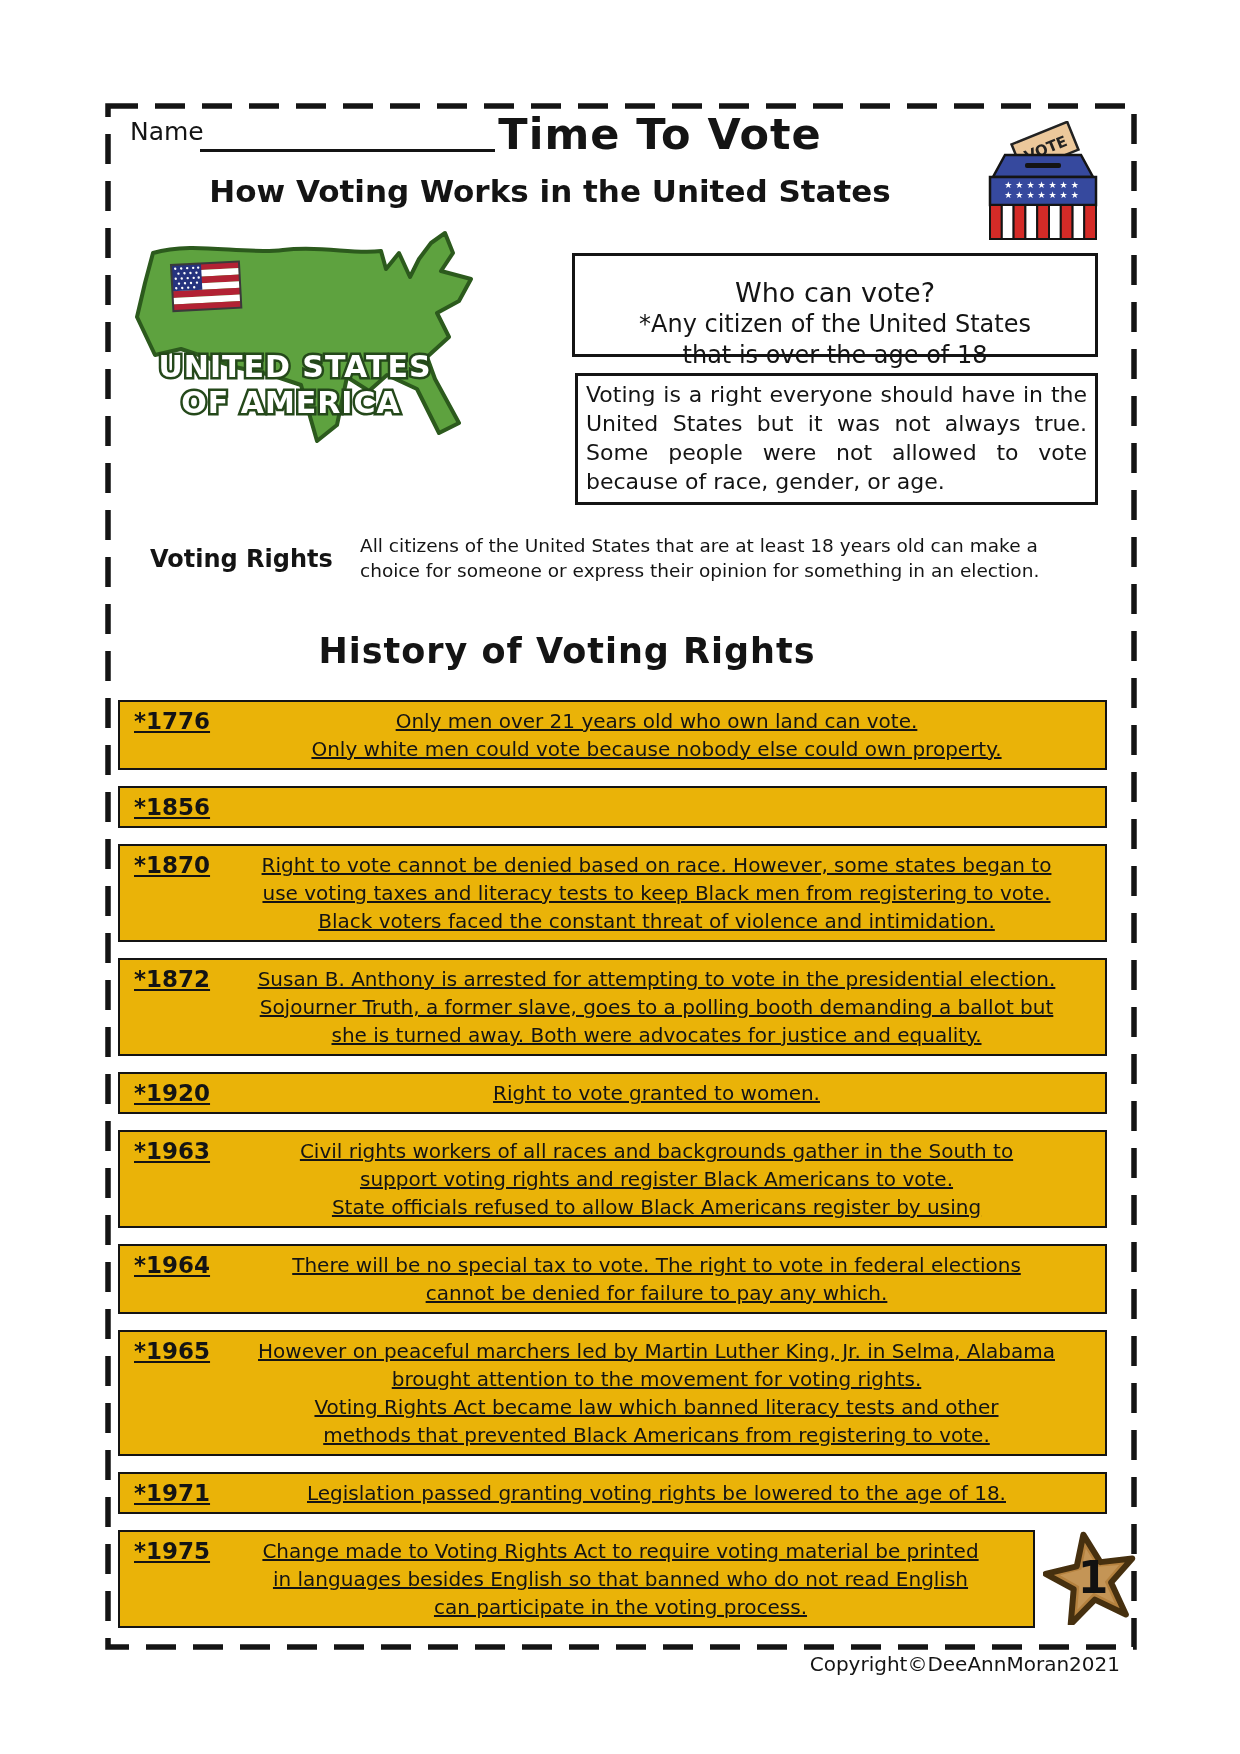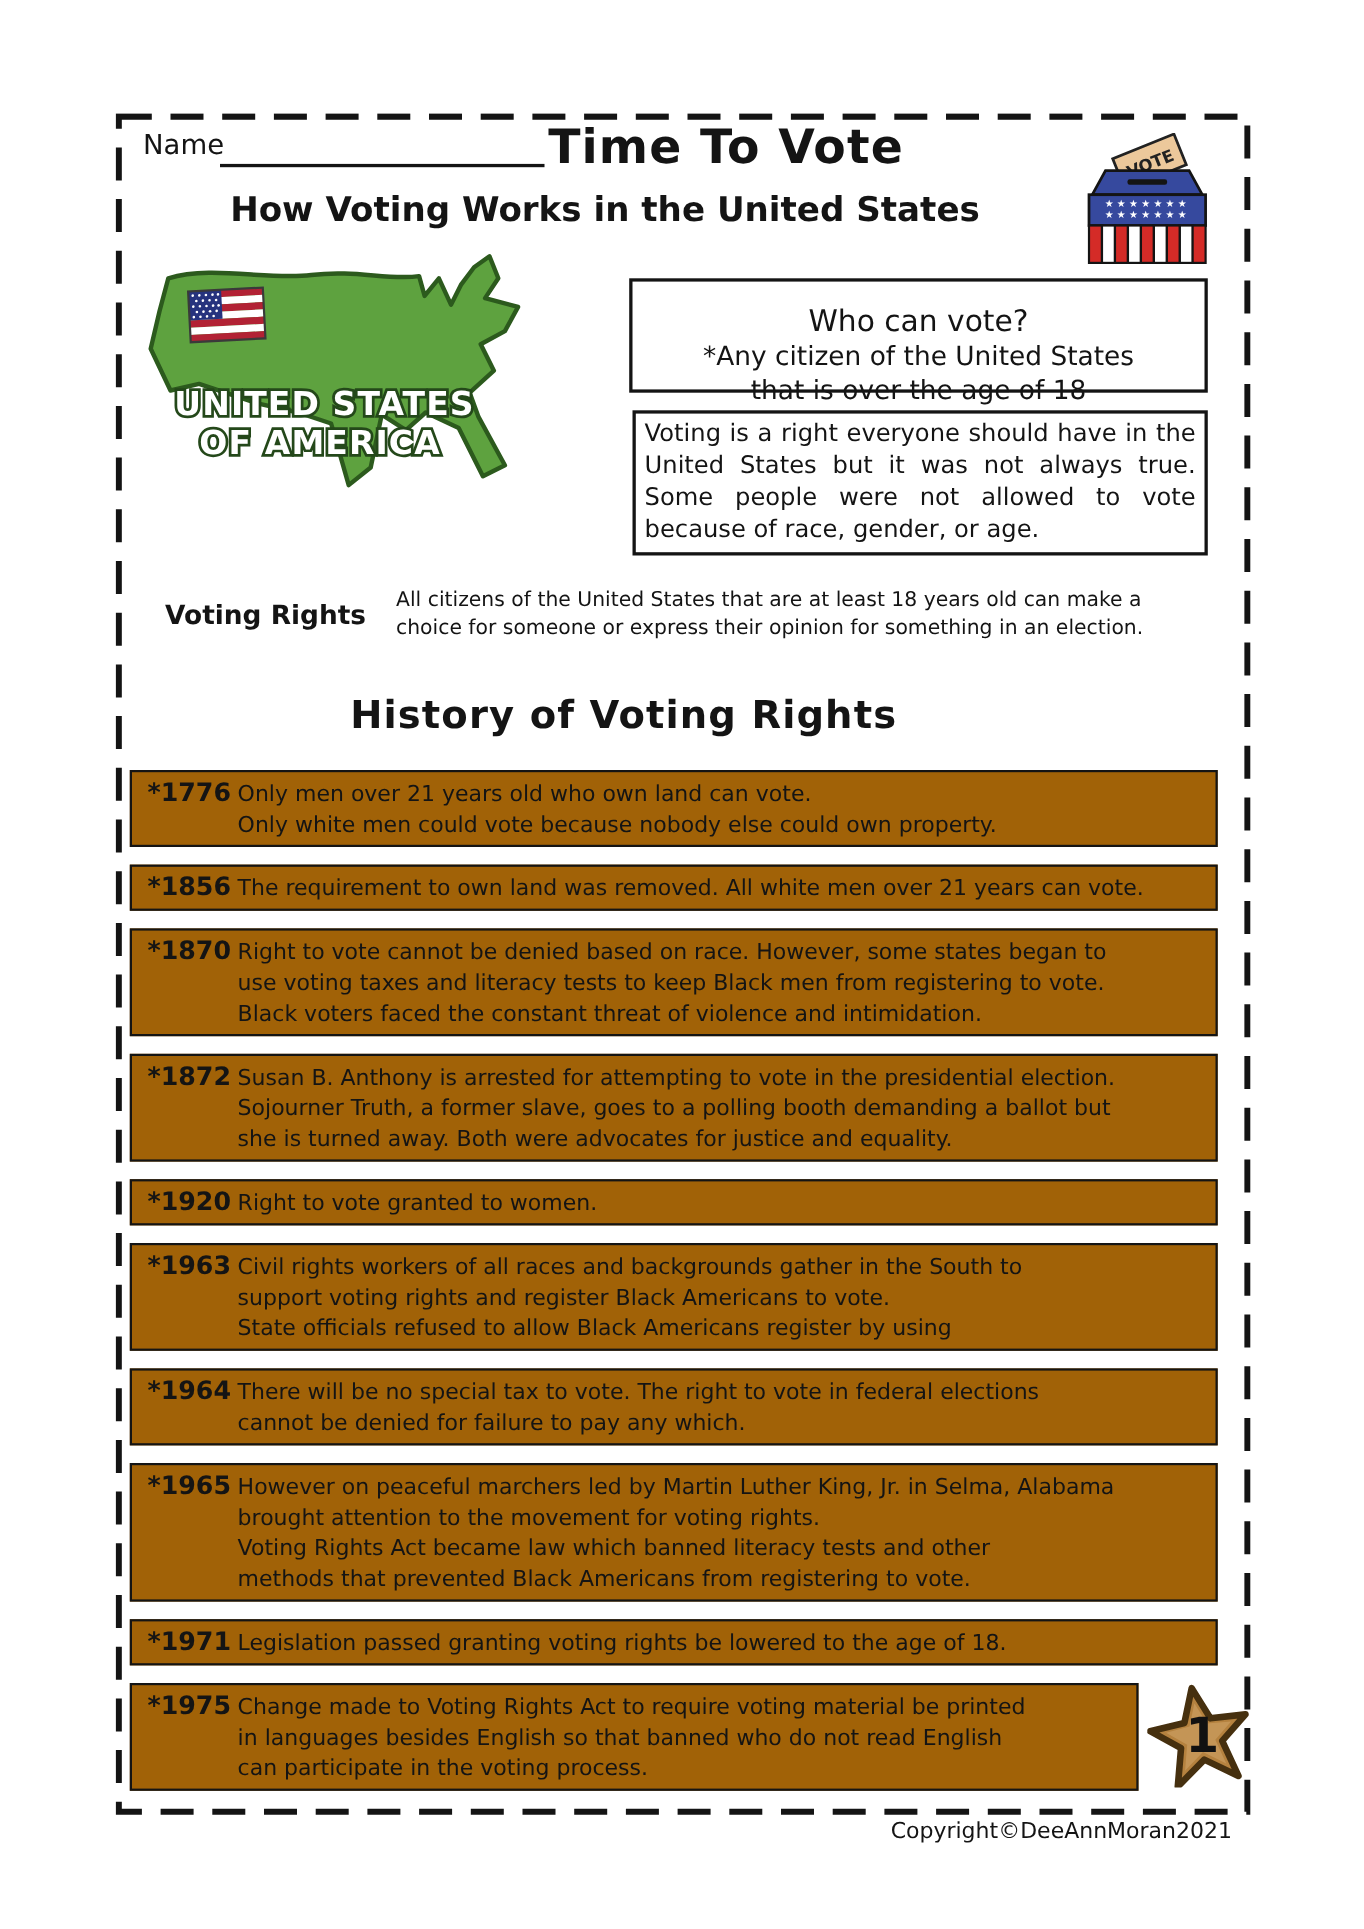--- a/index.html
+++ b/index.html
@@ -36,26 +36,26 @@
   
   .vr-term{position:absolute;left:45px;top:442px;font-size:24px;font-weight:bold;}
   .vr-def{position:absolute;left:255px;top:430px;width:725px;font-size:18.5px;line-height:25px;}
 
   .history-heading{position:absolute;left:0;top:528px;width:924px;text-align:center;
                    font-size:35px;font-weight:bold;letter-spacing:1px;}
 
   
   .timeline{position:absolute;left:13px;top:597px;width:989px;display:flex;
             flex-direction:column;gap:16px;}
-  .event-row{position:relative;border:2.5px solid #141414;background:#a16207;
-             box-sizing:border-box;display:flex;align-items:flex-start;padding:5px 8px 5px 0;}
+  .event-row{position:relative;border:2.5px solid #141414;background:#eab308;
+             box-sizing:border-box;display:flex;align-items:flex-start;padding:5px 8px 5px 0;text-decoration:underline;}
   .event-row:last-child{width:917px;}
   .event-year{flex:0 0 96px;padding-left:14px;font-size:23px;font-weight:bold;
               line-height:28px;box-sizing:border-box;}
-  .event-text{flex:1;font-size:20px;line-height:28px;}
+  .event-text{flex:1;text-align:center;font-size:20px;line-height:28px;}
 
   
   .page-star{position:absolute;left:938px;top:1424px;width:96px;height:98px;}
 
   .copyright{position:absolute;right:120px;top:1652px;font-size:20px;}
 </style>
 </head>
 <body>
 
 <div class="page">
@@ -168,23 +168,20 @@
     <div class="timeline">
         <div class="event-row">
           <div class="event-year">*1776</div>
           <div class="event-text">
             <div class="event-line">Only men over 21 years old who own land can vote.</div>
             <div class="event-line">Only white men could vote because nobody else could own property.</div>
           </div>
         </div>
         <div class="event-row">
           <div class="event-year">*1856</div>
-          <div class="event-text">
-            <div class="event-line">The requirement to own land was removed. All white men over 21 years can vote.</div>
-          </div>
         </div>
         <div class="event-row">
           <div class="event-year">*1870</div>
           <div class="event-text">
             <div class="event-line">Right to vote cannot be denied based on race. However, some states began to</div>
             <div class="event-line">use voting taxes and literacy tests to keep Black men from registering to vote.</div>
             <div class="event-line">Black voters faced the constant threat of violence and intimidation.</div>
           </div>
         </div>
         <div class="event-row">

